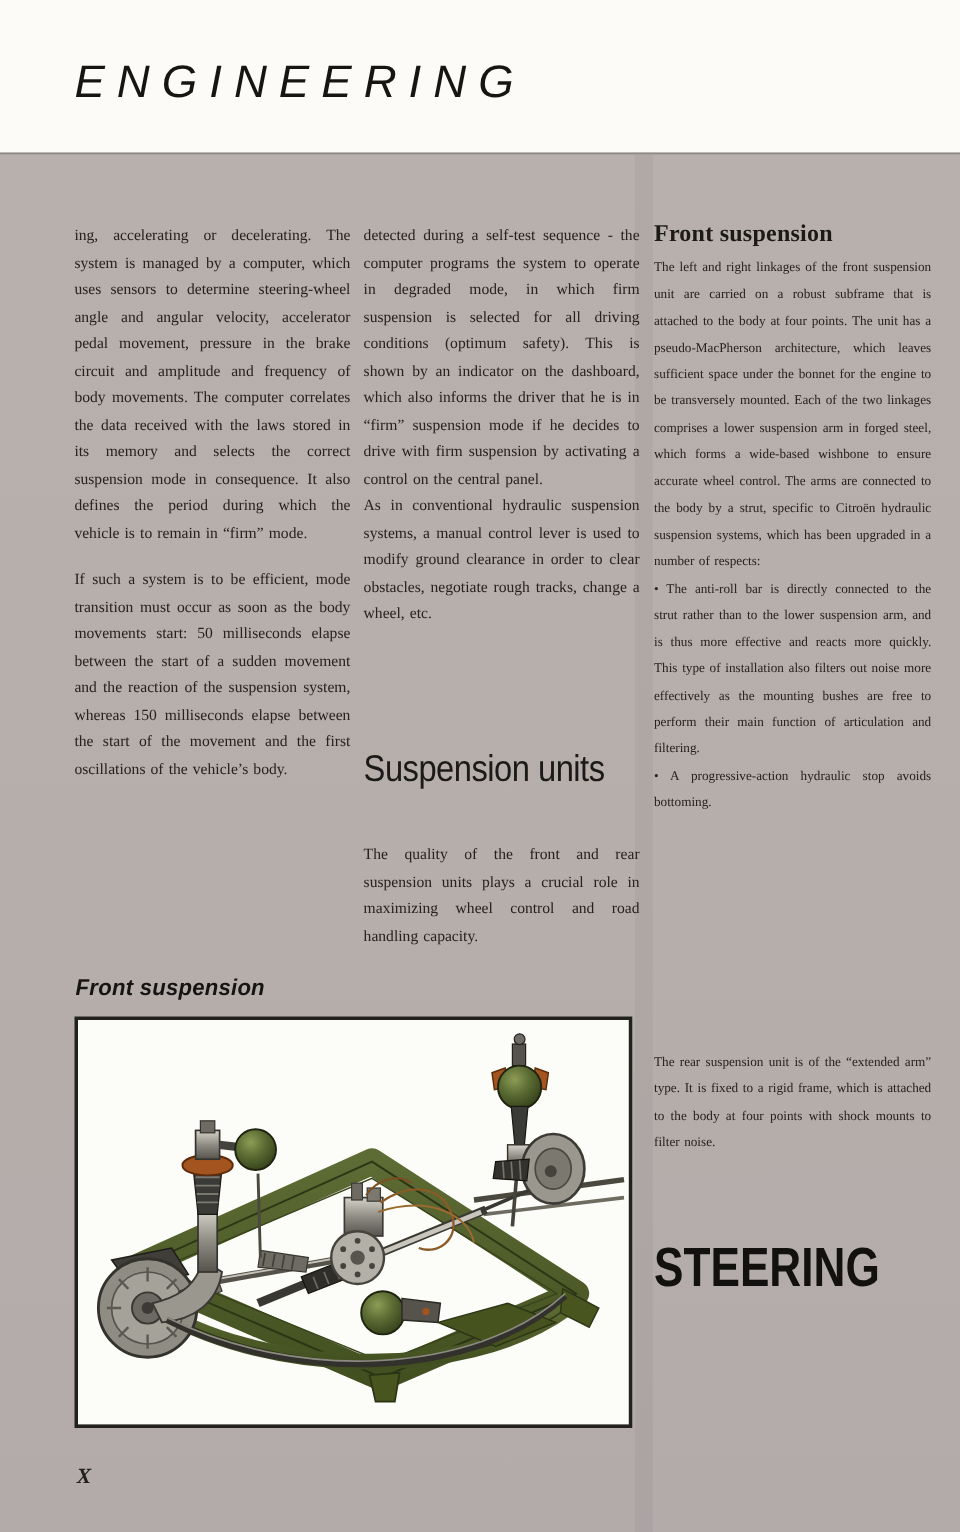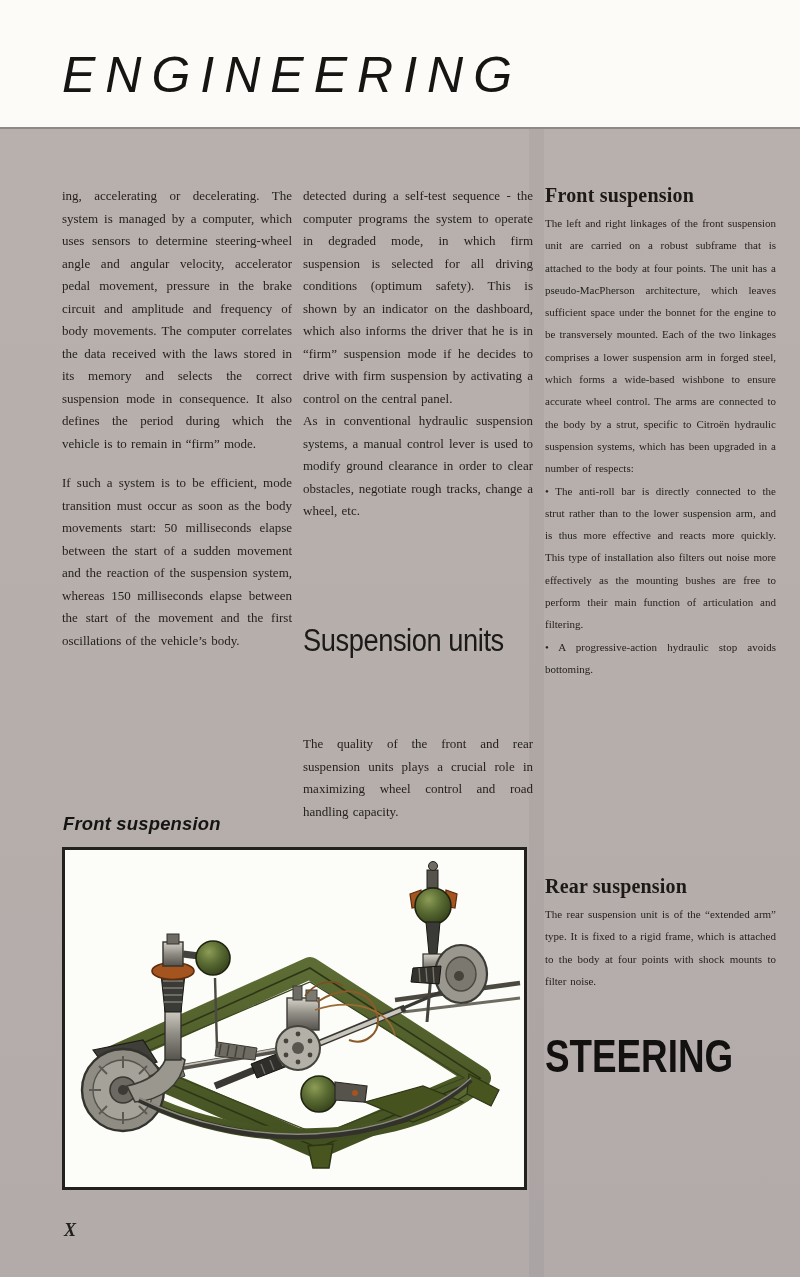--- a/index.html
+++ b/index.html
@@ -6,21 +6,21 @@
   .page{
     position:relative;width:800px;height:1277px;overflow:hidden;
     background:#fcfbf7;
     font-family:"Liberation Serif",serif;
   }
   
   .header{position:absolute;top:0;left:0;width:800px;height:129px;background:#fcfbf7;}
   .masthead{
     position:absolute;left:62px;top:50px;margin:0;
     font-family:"Liberation Sans",sans-serif;font-style:italic;font-weight:normal;
-    font-size:50px;line-height:1;letter-spacing:10px;color:#161514;
+    font-size:38px;line-height:1;letter-spacing:10px;color:#161514;
   }
   .header-divider{position:absolute;left:0;top:127px;width:800px;height:2px;background:#8f8986;}
   
   .pbody{
     position:absolute;top:129px;left:0;width:800px;height:1148px;
     background:linear-gradient(180deg,#b7b0ad 0%,#b5aeab 55%,#b2abaa 100%);
   }
   .gutter-shadow{position:absolute;top:0;left:529px;width:15px;height:1148px;background:rgba(0,0,0,0.035);}
   
   .col{position:absolute;text-align:justify;color:#26221f;}
@@ -28,21 +28,21 @@
   .col p.gap{margin-top:17px;}
   #col1{left:62px;top:56px;width:230px;}
   #col2{left:303px;top:56px;width:230px;}
   #col2 p.small-gap{margin-top:0;}
   .section-heading-sans{
     position:absolute;left:303px;top:495px;margin:0;
     font-family:"Liberation Sans",sans-serif;font-weight:normal;
     font-size:31px;line-height:1.1;color:#1b1a18;letter-spacing:-0.5px;
     transform:scaleX(0.88);transform-origin:left top;white-space:nowrap;
   }
-  #col2b{left:303px;top:604px;width:230px;}
+  #col2b{left:303px;top:572px;width:230px;}
   #col3a{left:545px;top:54px;width:231px;}
   #col3a p,#col3b p{font-size:11px;line-height:22.3px;}
   .serif-heading{
     margin:0 0 5px 0;font-family:"Liberation Serif",serif;font-weight:bold;
     font-size:20px;line-height:24px;color:#1c1916;letter-spacing:0.2px;text-align:left;
   }
   .bullet-para{margin-top:2px;}
   #col3b{left:545px;top:745px;width:231px;}
   .steering-heading{
     position:absolute;left:545px;top:902px;margin:0;
@@ -97,21 +97,20 @@
       <p>The quality of the front and rear suspension units plays a crucial role in maximizing wheel control and road handling capacity.</p>
     </div>
 
     <div class="col" id="col3a">
       <h3 class="serif-heading">Front suspension</h3>
       <p>The left and right linkages of the front suspension unit are carried on a robust subframe that is attached to the body at four points. The unit has a pseudo-MacPherson architecture, which leaves sufficient space under the bonnet for the engine to be transversely mounted. Each of the two linkages comprises a lower suspension arm in forged steel, which forms a wide-based wishbone to ensure accurate wheel control. The arms are connected to the body by a strut, specific to Citroën hydraulic suspension systems, which has been upgraded in a number of respects:</p>
       <p class="bullet-para">• The anti-roll bar is directly connected to the strut rather than to the lower suspension arm, and is thus more effective and reacts more quickly. This type of installation also filters out noise more effectively as the mounting bushes are free to perform their main function of articulation and filtering.</p>
       <p class="bullet-para">• A progressive-action hydraulic stop avoids bottoming.</p>
     </div>
     <div class="col" id="col3b">
-      <h3 class="serif-heading">Rear suspension</h3>
       <p>The rear suspension unit is of the “extended arm” type. It is fixed to a rigid frame, which is attached to the body at four points with shock mounts to filter noise.</p>
     </div>
     <h2 class="steering-heading">STEERING</h2>
 
     <p class="fig-caption">Front suspension</p>
     <div class="figure-box">
       <svg width="459" height="337" viewBox="0 0 459 337" role="img" aria-label="Cutaway illustration of the Citroën front suspension unit: olive-green subframe carrying two hydropneumatic spheres on struts, brake discs, driveshafts and the steering rack">
         <defs>
           <radialGradient id="sph" cx="0.38" cy="0.32" r="0.80">
             <stop offset="0" stop-color="#8d9c55"></stop>

